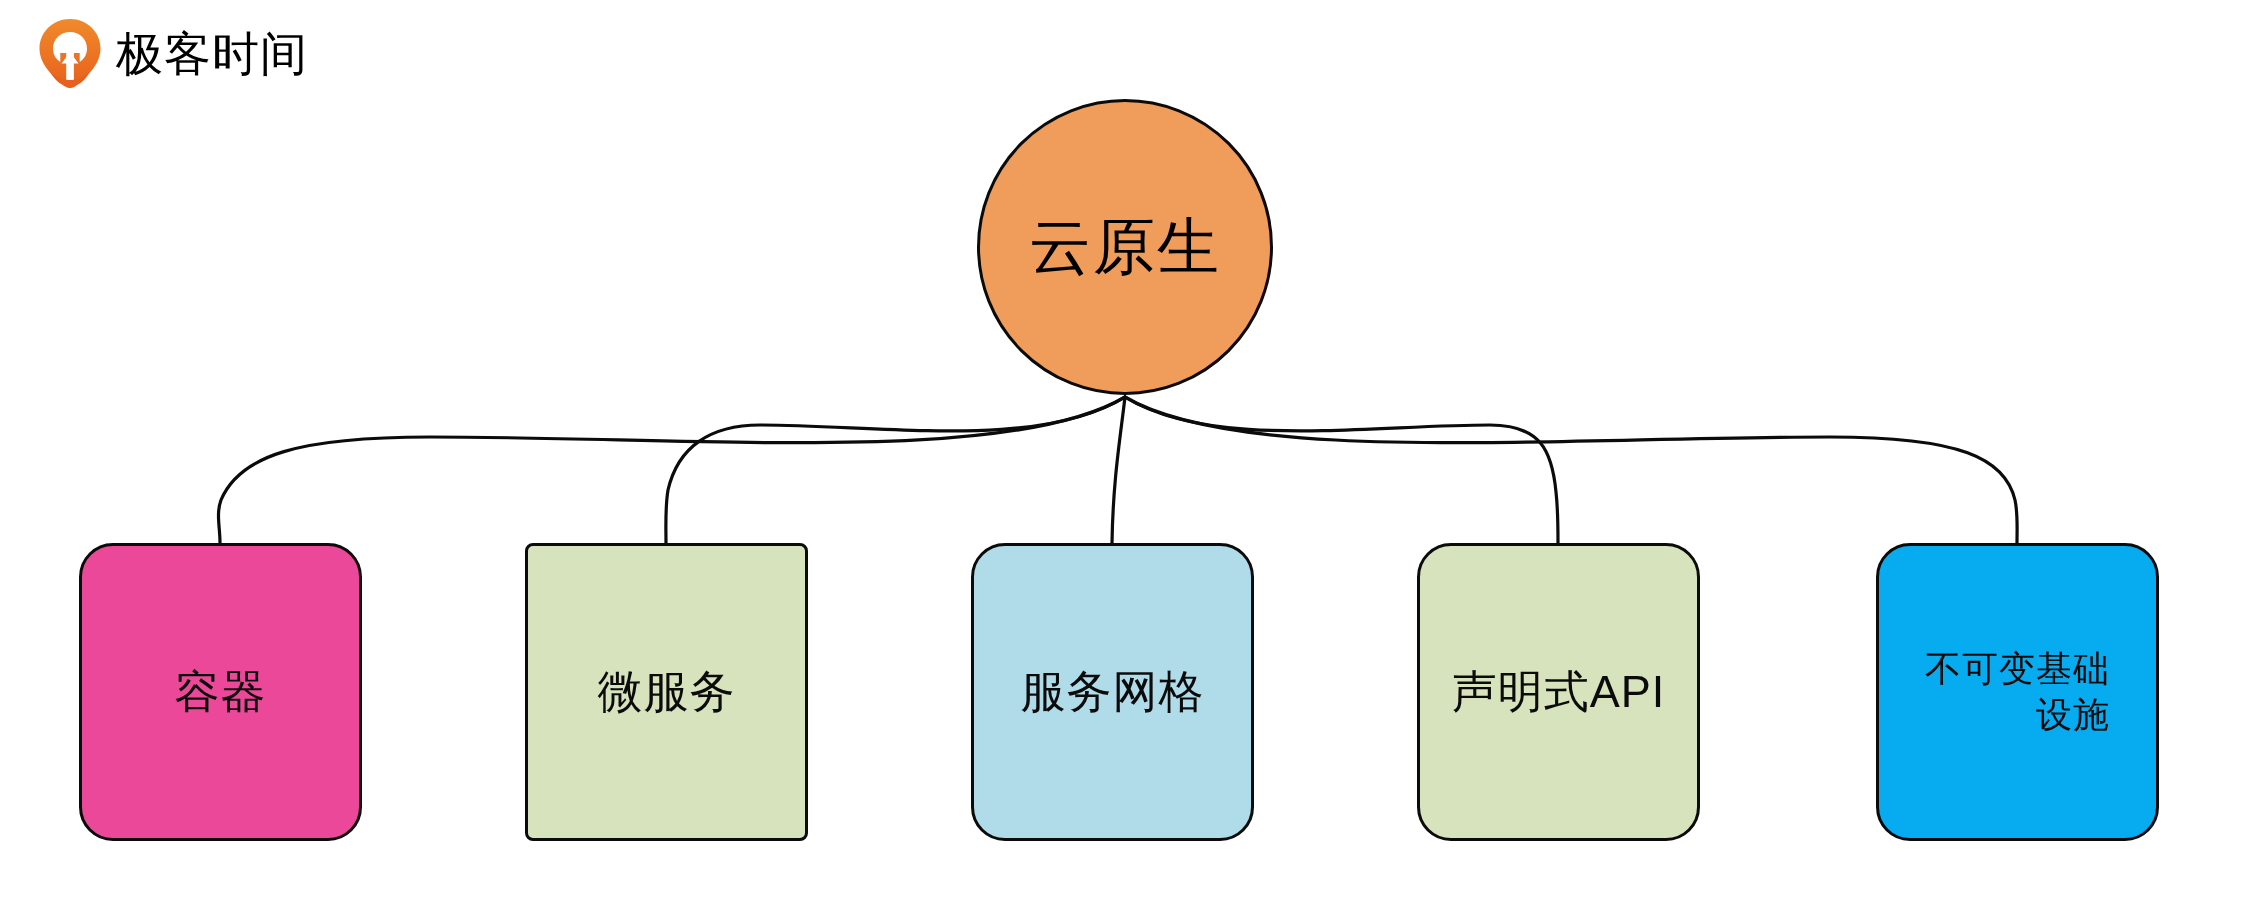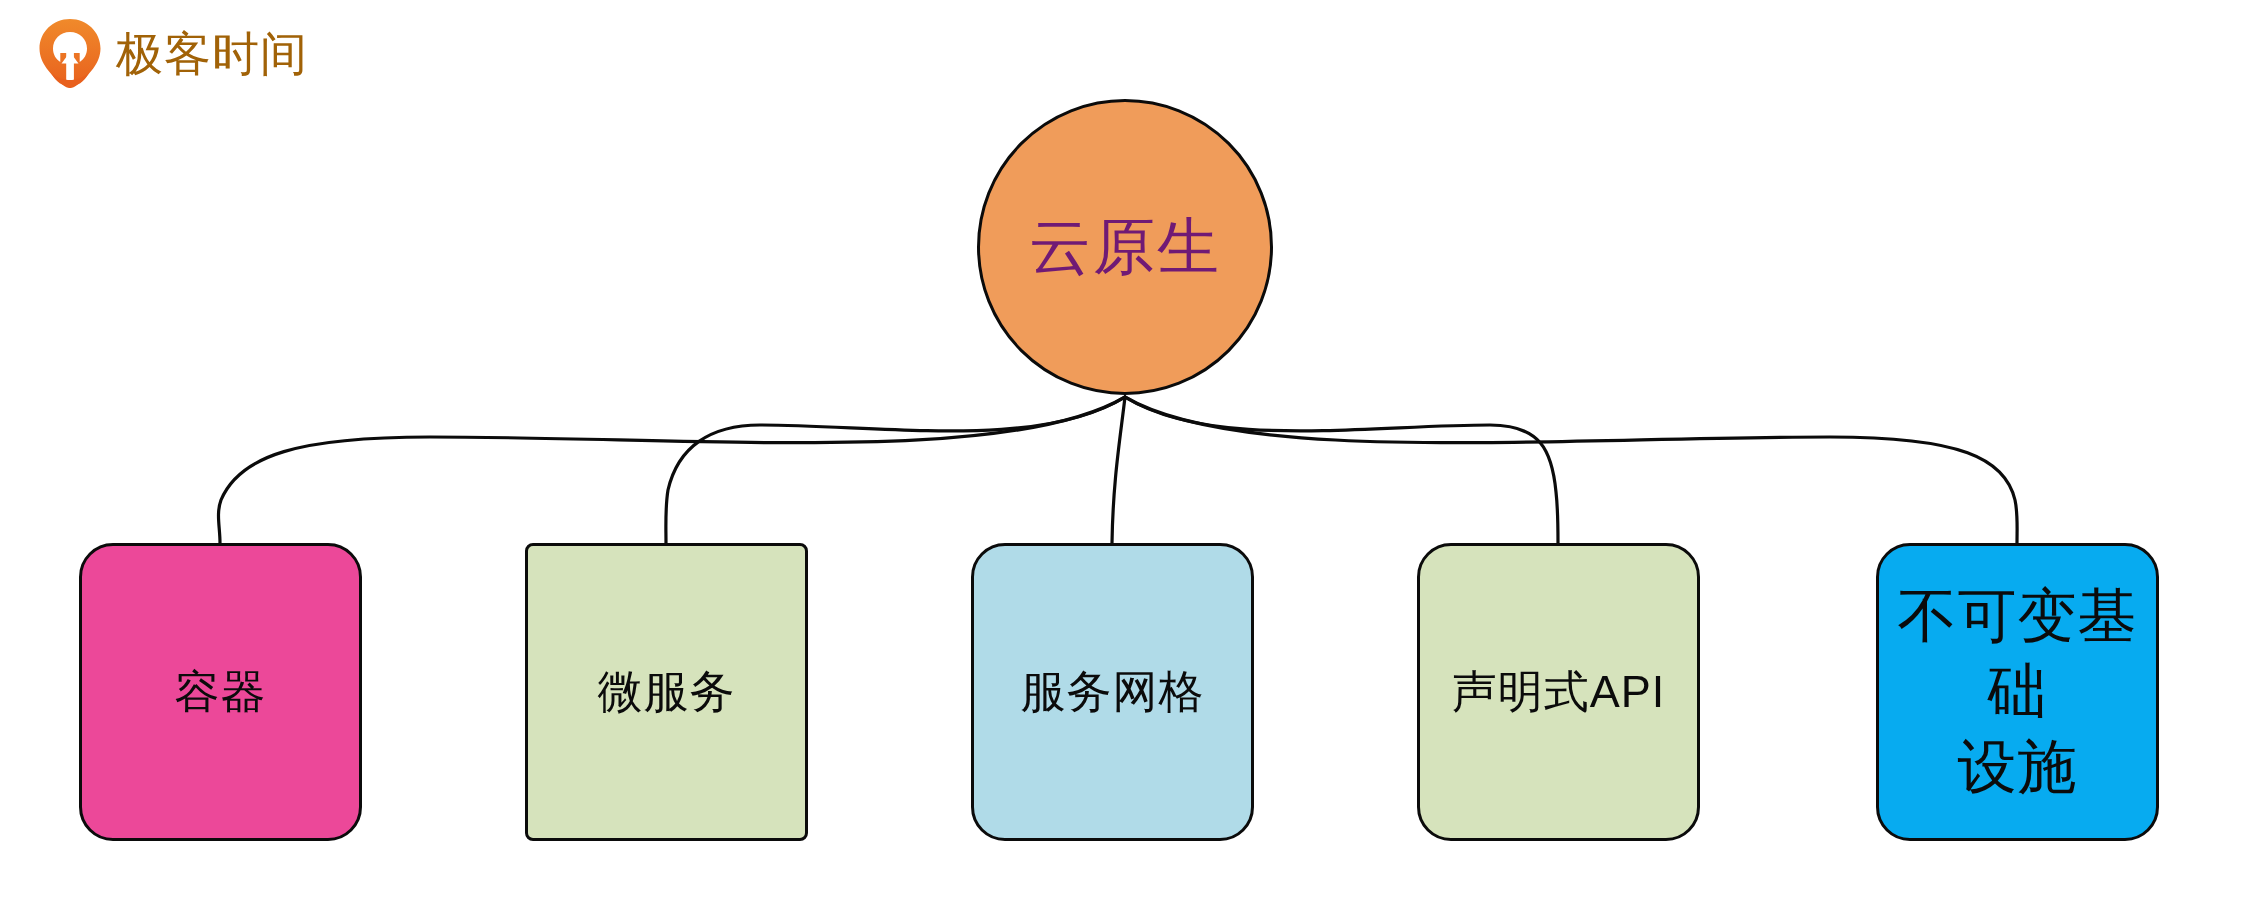--- a/index.html
+++ b/index.html
@@ -30,21 +30,21 @@
   }
   #brand-mark {
     width: 64px;
     height: 70px;
     flex: none;
     display: block;
   }
   #brand-text {
     font-size: 47px;
     line-height: 1;
-    color: #a16207;
+    color: #000000;
     letter-spacing: 1px;
     white-space: nowrap;
     font-weight: 500;
   }
 
   
   #edges {
     position: absolute;
     left: 0;
     top: 0;
@@ -68,21 +68,21 @@
     height: 296px;
     border-radius: 50%;
     background: #f09c5a;
     border: 3px solid #0b0b0b;
     box-sizing: border-box;
     display: flex;
     align-items: center;
     justify-content: center;
   }
   #root-label {
-    color: #701a75;
+    color: #000000;
     font-size: 62px;
     line-height: 1.15;
     letter-spacing: 2px;
     white-space: nowrap;
     text-align: center;
   }
 
   
   .leaf-node {
     position: absolute;
@@ -99,21 +99,22 @@
   }
   .leaf-label {
     color: #0b0b0b;
     font-size: 45px;
     line-height: 1.28;
     text-align: center;
     letter-spacing: 1px;
     white-space: pre-line;
   }
   .leaf-label.wrap {
-    font-size: 59px;
+    font-size: 36px;
+    text-align: right;
   }
 
   #leaf-0 { left: 79px;   background: #ec4899; }
   #leaf-1 { left: 525px;  background: #d6e3bc; border-radius: 8px; }
   #leaf-2 { left: 971px;  background: #b0dbe8; }
   #leaf-3 { left: 1417px; background: #d6e3bc; }
   #leaf-4 { left: 1876px; background: #07abf0; }
 </style>
 </head>
 <body>

